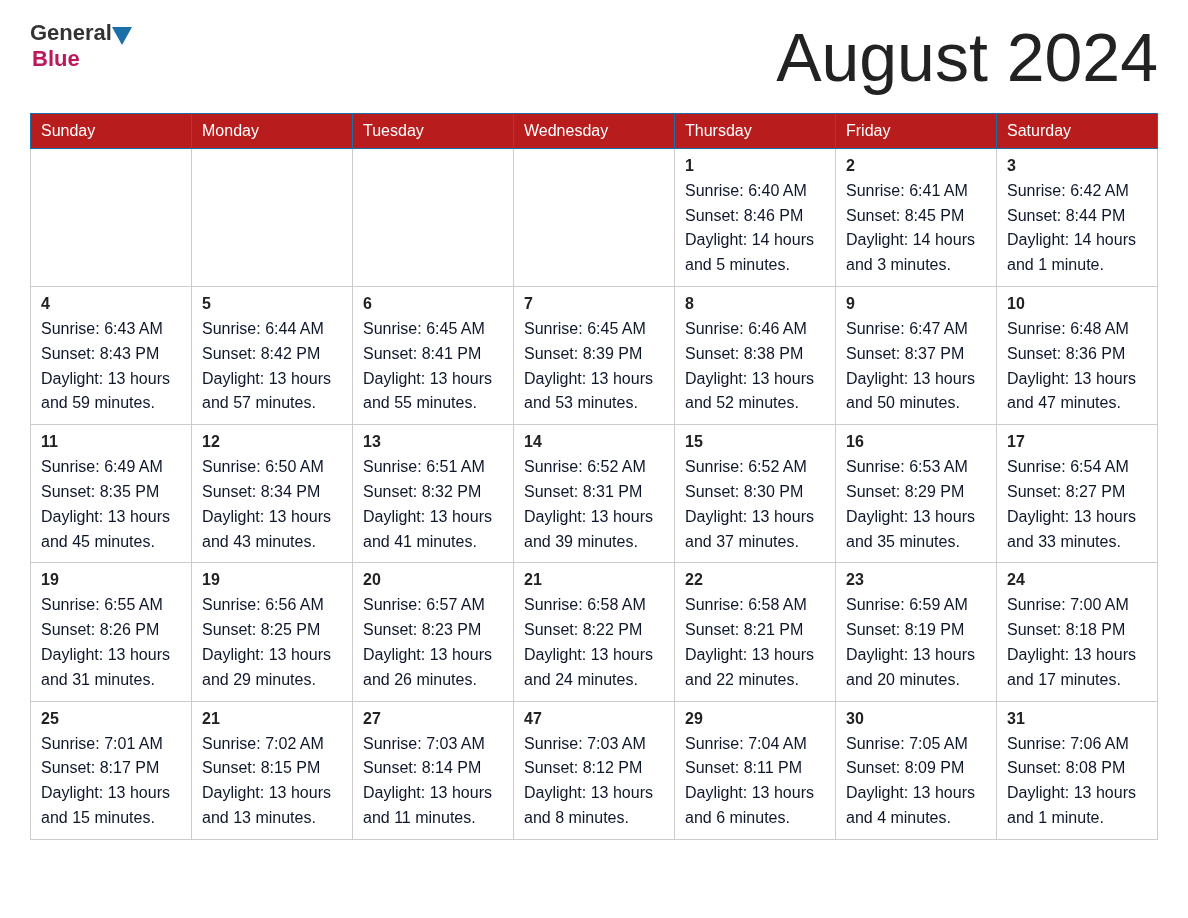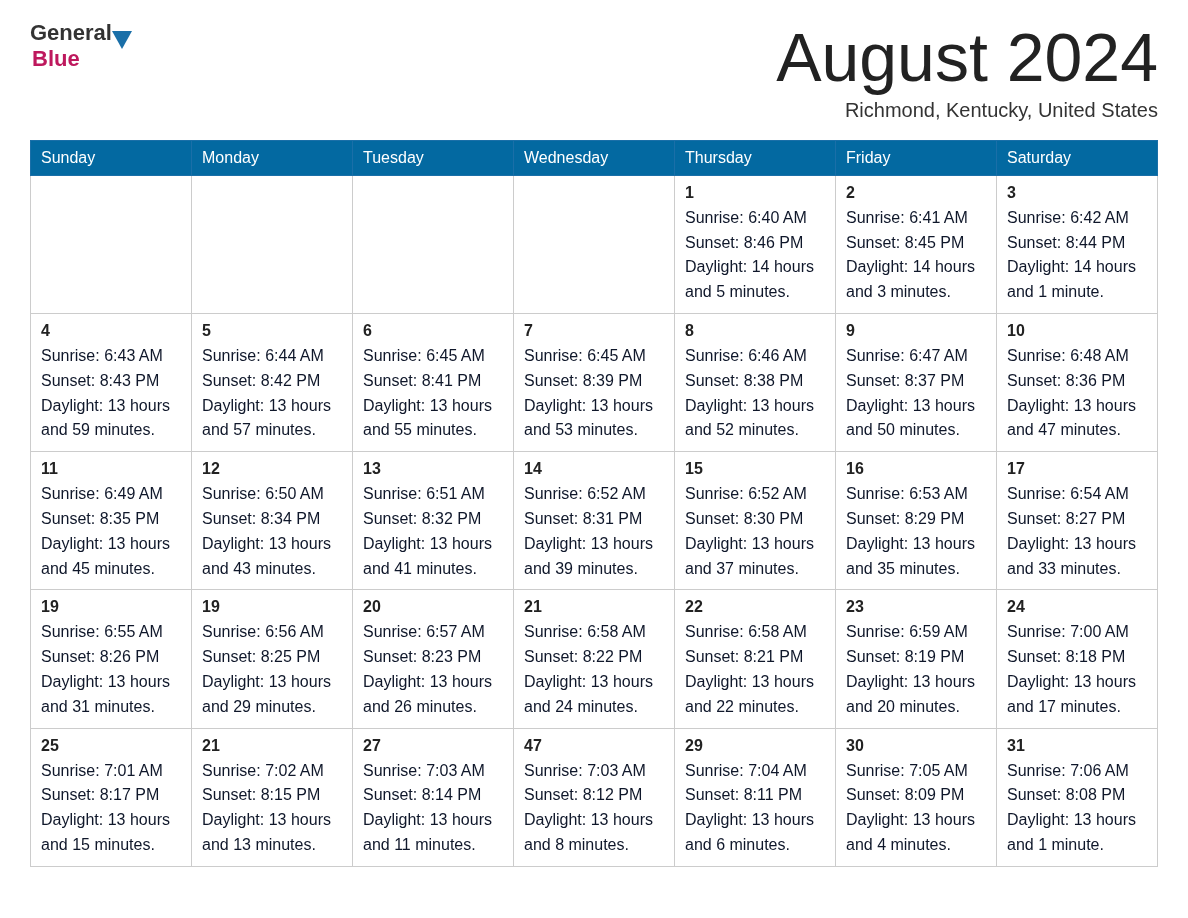--- a/index.html
+++ b/index.html
@@ -21,21 +21,21 @@
       font-weight: bold;
       color: #333;
     }
     .logo-wrapper {
       display: flex;
       flex-direction: column;
       align-items: flex-start;
     }
     .logo-line1 {
       display: flex;
-      align-items: flex-end;
+      align-items: center;
     }
     .logo-line2 {
       font-size: 22px;
       font-weight: bold;
       color: #be185d;
       margin-left: 2px;
     }
     .title-area {
       text-align: right;
     }
@@ -50,21 +50,21 @@
       color: #333;
       font-weight: normal;
       margin-top: 4px;
     }
     .calendar-table {
       width: 100%;
       border-collapse: collapse;
       table-layout: fixed;
     }
     .calendar-table th {
-      background-color: #0369a1;
+      background-color: #b91c1c;
       color: #fff;
       font-size: 16px;
       font-weight: normal;
       padding: 8px 10px;
       text-align: left;
       border: 1px solid #1a6fa8;
     }
     .calendar-table td {
       border: 1px solid #ccc;
       vertical-align: top;
@@ -106,21 +106,20 @@
       <span class="logo-triangle">
         <svg width="20" height="18" viewBox="0 0 20 18">
           <polygon points="10,18 0,0 20,0" fill="#1a6fa8"></polygon>
         </svg>
       </span>
     </div>
     <div class="logo-line2">Blue</div>
   </div>
   <div class="title-area">
     <div class="month-title">August 2024</div>
-    <div class="location-title">Richmond, Kentucky, United States</div>
   </div>
 </div>
 
 <table class="calendar-table">
   <thead>
     <tr>
     <th>Sunday</th>
         <th>Monday</th>
         <th>Tuesday</th>
         <th>Wednesday</th>

